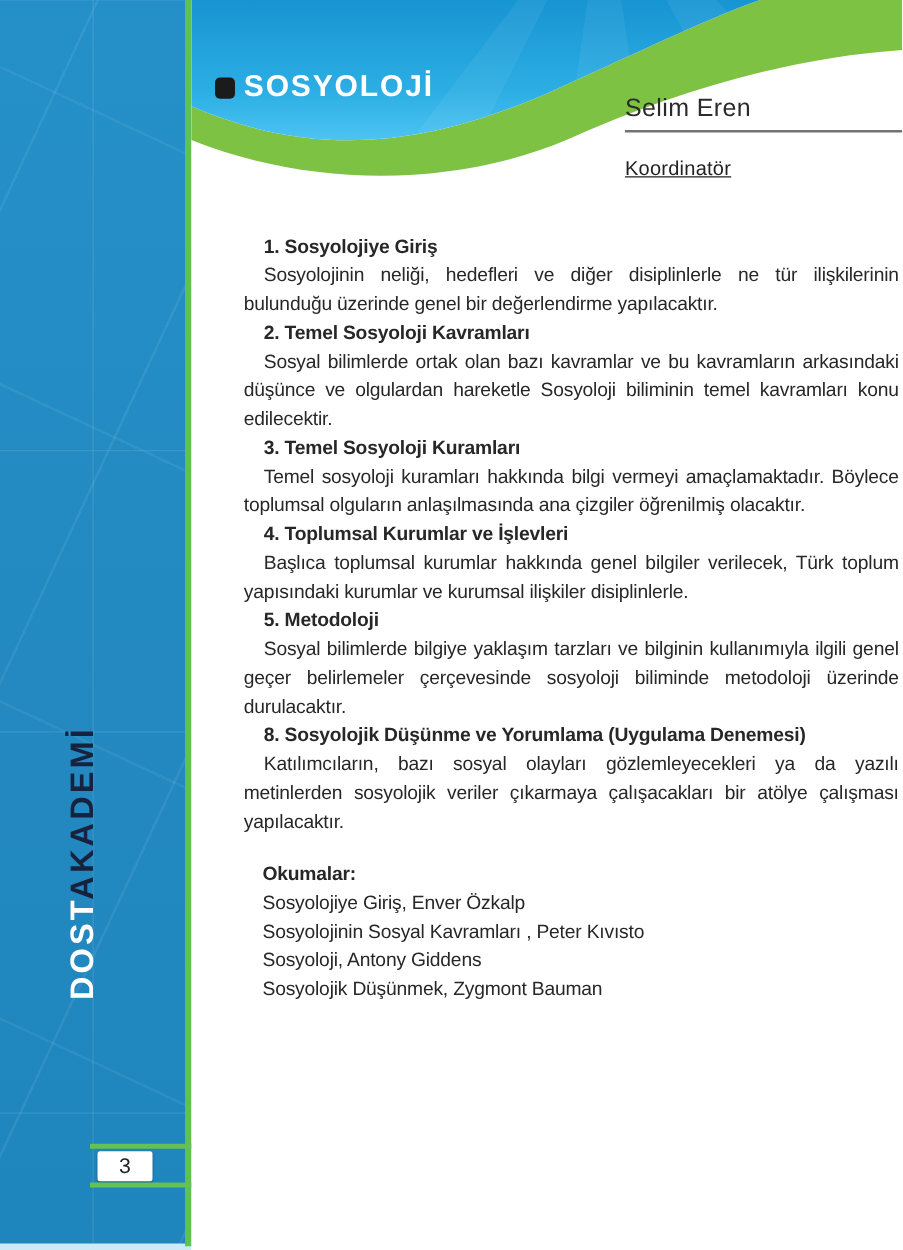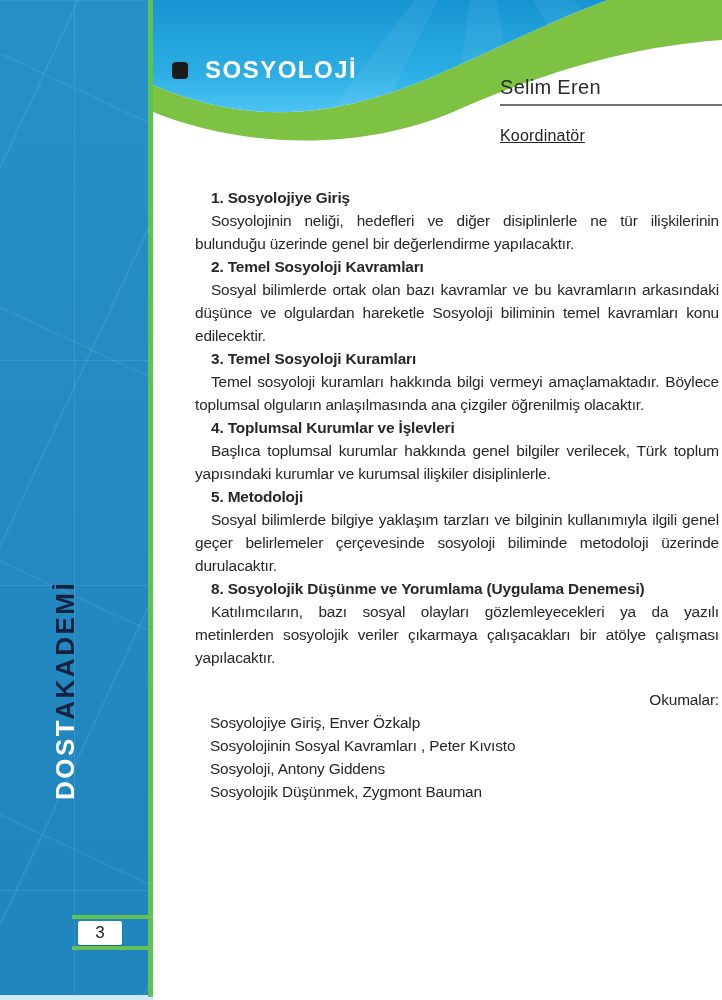--- a/index.html
+++ b/index.html
@@ -81,21 +81,21 @@
   
   .header-wave {
     position: absolute;
     left: 153px; top: 0;
     width: 569px; height: 160px;
   }
   .header-title {
     position: absolute;
     left: 172px; top: 56px;
     display: flex; align-items: center;
-    gap: 17px;
+    gap: 7px;
   }
   .title-bullet {
     width: 16px; height: 17px;
     background: #1b1b1b;
     border-radius: 4px;
     flex: 0 0 auto;
     margin-top: 1px;
   }
   .title-text {
     color: #ffffff;
@@ -134,21 +134,21 @@
     letter-spacing: -0.15px;
     color: #272727;
   }
   .content p { margin: 0; text-indent: 16px; text-align: justify; }
   .content p.h { font-weight: bold; text-align: left; }
 
   .readings {
     margin-top: 19px;
     padding-left: 15px;
   }
-  .readings .r-title { font-weight: normal; text-indent: 0; text-align: right; }
+  .readings .r-title { font-weight: bold; text-indent: 0; text-align: left; }
   .readings p { text-indent: 0; text-align: left; }
 </style>
 </head>
 <body>
 
 <div class="page">
 
   <div class="sidebar">
     <div class="sidebar-vline"></div>
     <div class="sidebar-hline" style="top:360px"></div>

